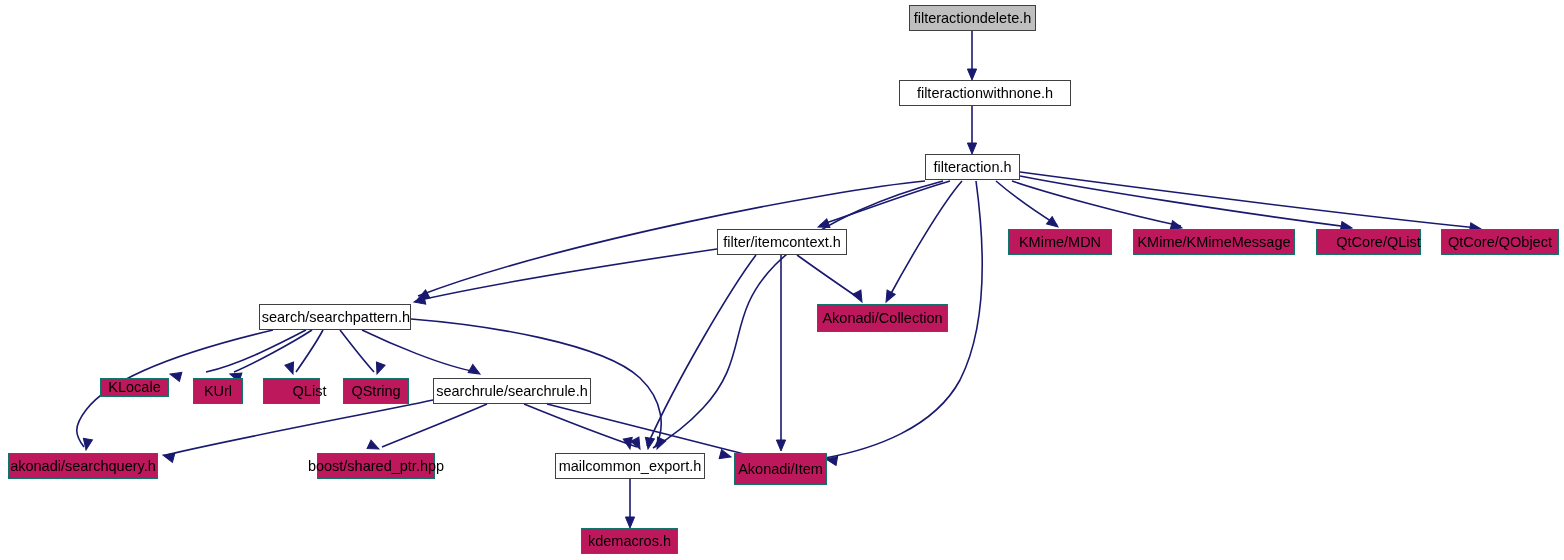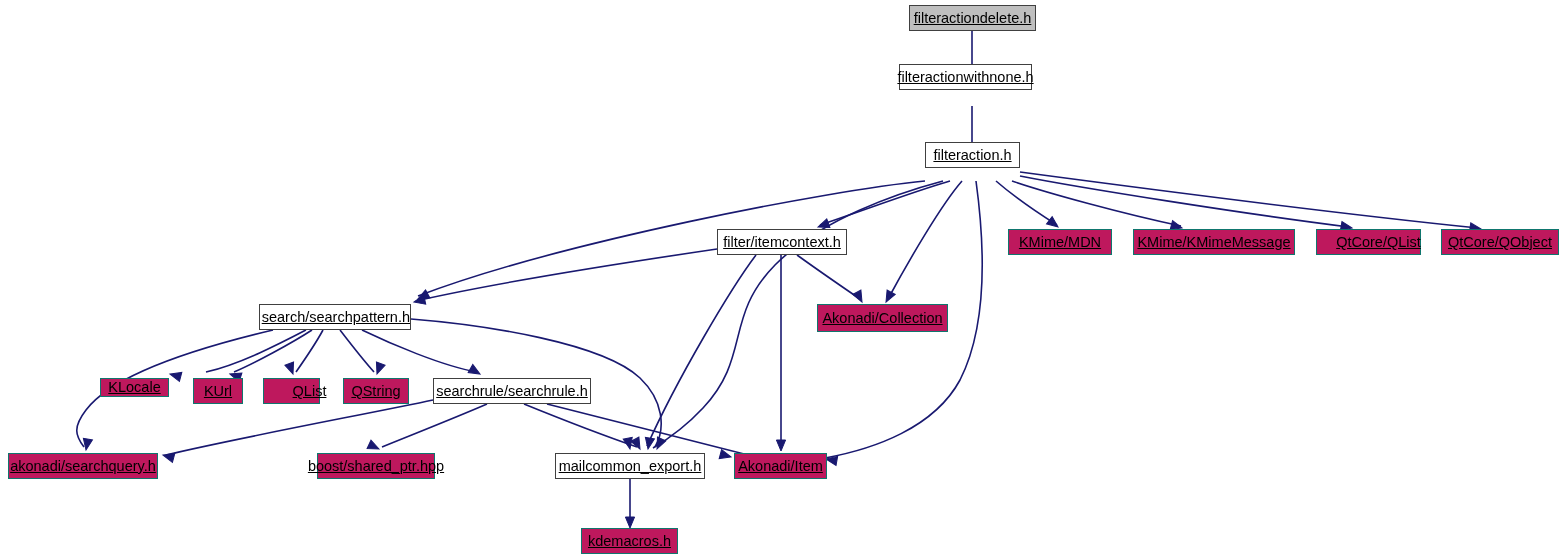--- a/index.html
+++ b/index.html
@@ -49,21 +49,20 @@
   .node-box.n-internal {
     border: 1.6px solid #404040;
     background: #ffffff;
   }
   .node-box.n-root {
     border: 1.6px solid #404040;
     background: #bfbfbf;
   }
   .node-label {
     pointer-events: none;
-    text-decoration: underline;
   }
 </style>
 </head>
 <body>
 
 <div id="graph-root">
   <svg class="graph-canvas" viewBox="0 0 1564 560" preserveAspectRatio="none" id="edge-svg">
       <path class="edge-path" d="M972,31 L972,74"></path>
       <path class="edge-path" d="M972,106 L972,148"></path>
       <path class="edge-path" d="M925,181 C830,190 560,242 418,296"></path>
@@ -116,24 +115,24 @@
       <polygon points="0,0 -11,-4.6 -11,4.6" class="edge-head" transform="translate(640,449) rotate(62)"></polygon>
       <polygon points="0,0 -11,-4.6 -11,4.6" class="edge-head" transform="translate(630,449) rotate(78)"></polygon>
       <polygon points="0,0 -11,-4.6 -11,4.6" class="edge-head" transform="translate(657,449) rotate(115)"></polygon>
       <polygon points="0,0 -11,-4.6 -11,4.6" class="edge-head" transform="translate(648,449) rotate(100)"></polygon>
       <polygon points="0,0 -11,-4.6 -11,4.6" class="edge-head" transform="translate(630,528) rotate(90)"></polygon>
     </svg>
   <div id="node-layer">
       <div class="node-box n-root" style="left: 909px; top: 5px; width: 127px; height: 26px;">
         <span class="node-label">filteractiondelete.h</span>
       </div>
-      <div class="node-box n-internal" style="left: 899px; top: 64px; width: 133px; height: 26px;">
+      <div class="node-box n-internal" style="left: 899px; top: 80px; width: 172px; height: 26px;">
         <span class="node-label">filteractionwithnone.h</span>
       </div>
-      <div class="node-box n-internal" style="left: 925px; top: 142px; width: 95px; height: 26px;">
+      <div class="node-box n-internal" style="left: 925px; top: 154px; width: 95px; height: 26px;">
         <span class="node-label">filteraction.h</span>
       </div>
       <div class="node-box n-internal" style="left: 717px; top: 229px; width: 130px; height: 26px;">
         <span class="node-label">filter/itemcontext.h</span>
       </div>
       <div class="node-box n-external" style="left: 1008px; top: 229px; width: 104px; height: 26px;">
         <span class="node-label">KMime/MDN</span>
       </div>
       <div class="node-box n-external" style="left: 1133px; top: 229px; width: 162px; height: 26px;">
         <span class="node-label">KMime/KMimeMessage</span>
@@ -167,20 +166,20 @@
       </div>
       <div class="node-box n-external" style="left: 8px; top: 453px; width: 150px; height: 26px;">
         <span class="node-label">akonadi/searchquery.h</span>
       </div>
       <div class="node-box n-external" style="left: 317px; top: 453px; width: 118px; height: 26px;">
         <span class="node-label">boost/shared_ptr.hpp</span>
       </div>
       <div class="node-box n-internal" style="left: 555px; top: 453px; width: 150px; height: 26px;">
         <span class="node-label">mailcommon_export.h</span>
       </div>
-      <div class="node-box n-external" style="left: 734px; top: 453px; width: 93px; height: 26px;">
+      <div class="node-box n-external" style="left: 734px; top: 453px; width: 93px; height: 32px;">
         <span class="node-label">Akonadi/Item</span>
       </div>
       <div class="node-box n-external" style="left: 581px; top: 528px; width: 97px; height: 26px;">
         <span class="node-label">kdemacros.h</span>
       </div>
     </div>
 </div>
 
 </body></html>

